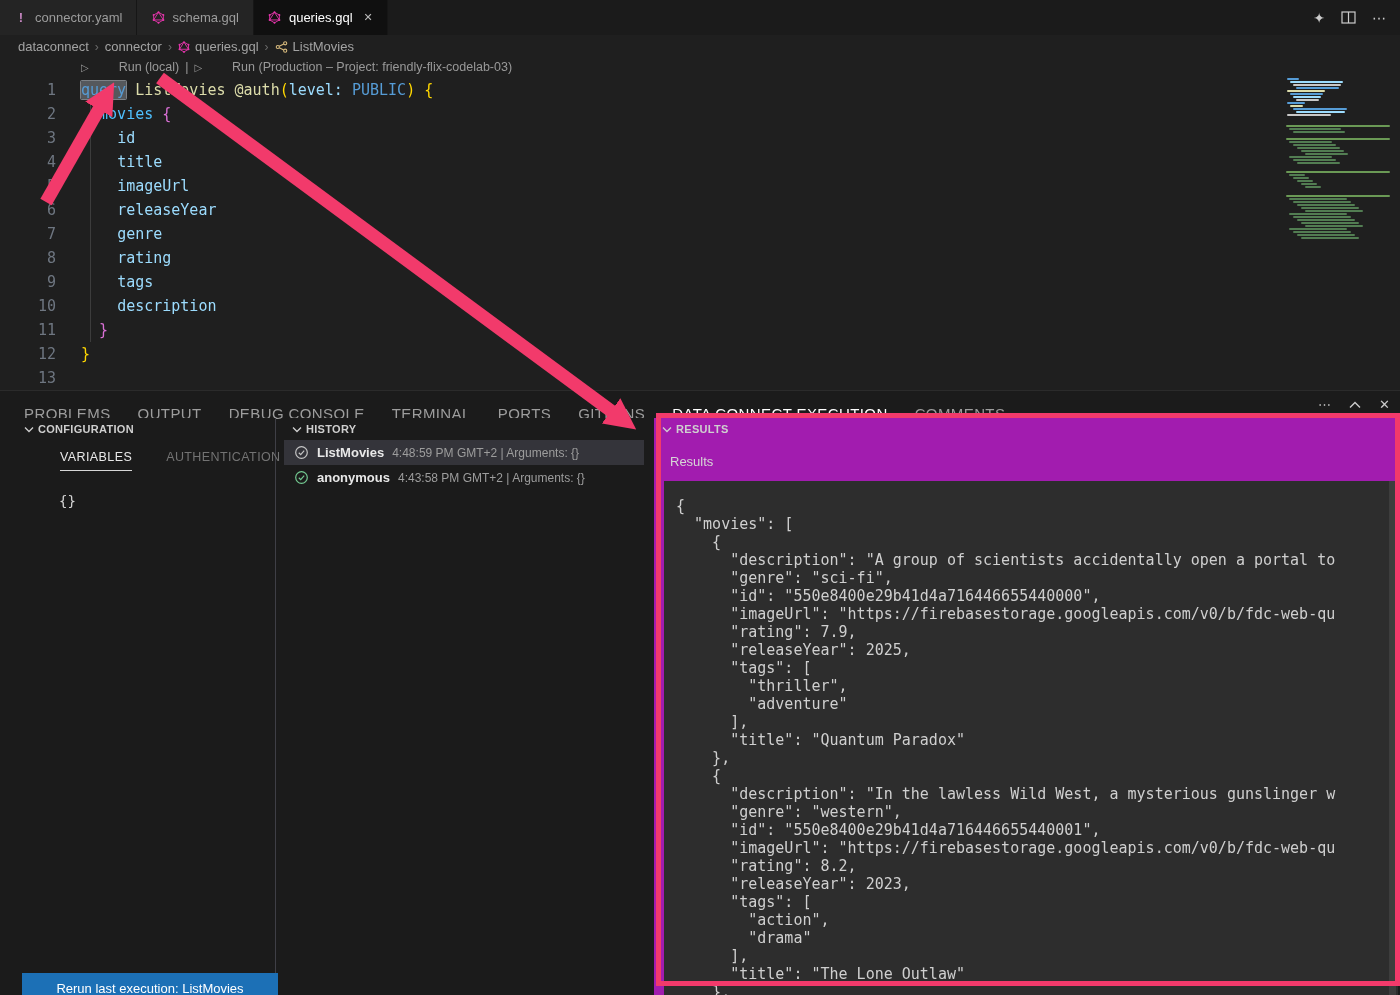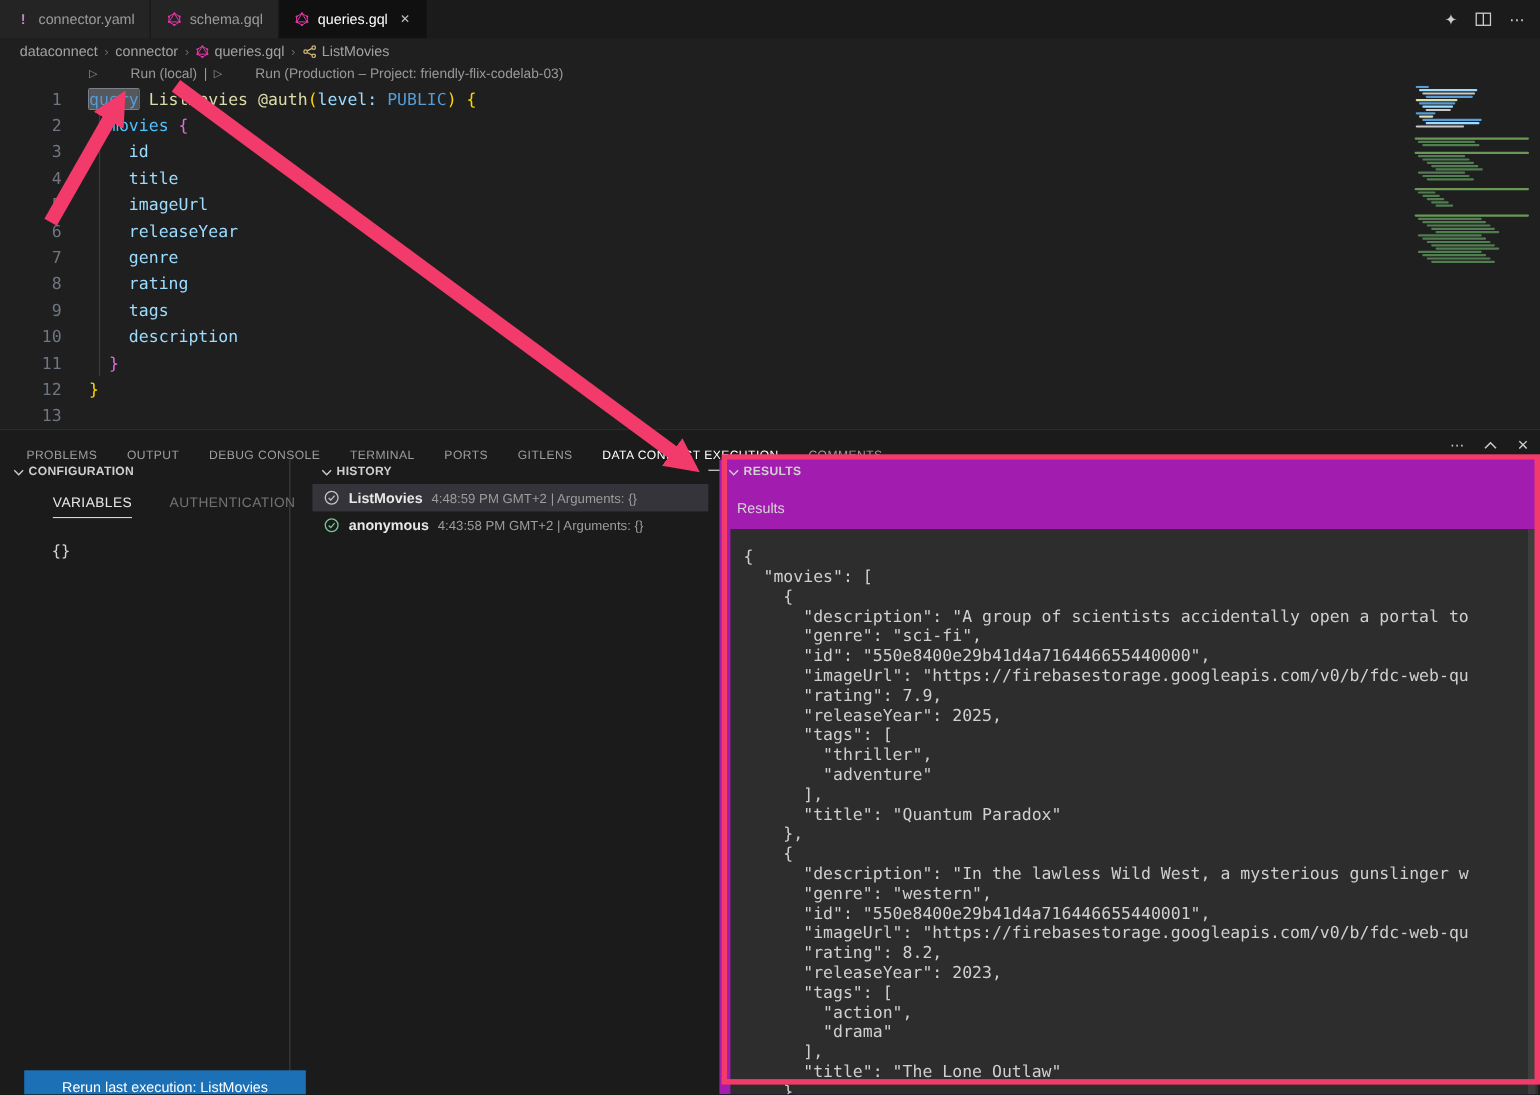--- a/index.html
+++ b/index.html
@@ -36,32 +36,32 @@
   .tk-kw { color:#569cd6; } .tk-fn { color:#dcdcaa; } .tk-fld { color:#9cdcfe; }
   .tk-obj { color:#4fc1ff; } .tk-b1 { color:#ffd700; } .tk-b2 { color:#da70d6; } .tk-pl { color:#d4d4d4; }
   .tk-hl { background:#55585c; box-shadow:0 0 0 1px #7d8186; border-radius:1px; }
   .indent-guide { position:absolute; left:90px; top:44px; height:240px; border-left:1px solid #3c3c3c; }
   .minimap { position:absolute; top:20px; right:1px; width:116px; height:163px; overflow:hidden; cursor:pointer; }
   .mm-line { height:2px; margin-bottom:1px; border-radius:1px; }
 
   
   .panel { position:absolute; top:390px; left:0; right:0; bottom:0; background:#1b1b1b; border-top:1px solid #2b2b2b; }
   .panel-tabs { position:absolute; top:0; left:0; height:27px; display:flex; align-items:center; gap:27px; padding-left:24px; }
-  .panel-tab { font-size:11px; letter-spacing:.4px; color:#9d9d9d; cursor:pointer; height:27px; display:flex; align-items:center;
+  .panel-tab { font-size:15px; letter-spacing:.4px; color:#9d9d9d; cursor:pointer; height:27px; display:flex; align-items:center;
     border-bottom:1.5px solid transparent; white-space:nowrap;margin-top:19px; }
   .panel-tab.active { color:#ffffff; border-bottom-color:#e7e7e7; }
   .panel-actions { position:absolute; top:0; right:10px; height:27px; display:flex; align-items:center; gap:18px; color:#cccccc; }
   .panel-actions .act { cursor:pointer; display:inline-flex; align-items:center; font-size:13px; }
 
   .pane { position:absolute; top:27px; bottom:0; }
   .pane-header { height:22px; display:flex; align-items:center; gap:4px; padding-left:8px;
     font-size:11px; font-weight:bold; color:#cfcfcf; letter-spacing:.3px; cursor:pointer; }
   .chev { display:inline-flex; }
 
-  .pane-config { left:4px; width:260px; border-right:1px solid #3f3f46; background:#1b1b1b; }
+  .pane-config { left:16px; width:260px; border-right:1px solid #3f3f46; background:#1b1b1b; }
   .cfg-tabs { display:flex; gap:34px; padding-left:44px; margin-top:10px; }
   .cfg-tab { font-size:12.5px; letter-spacing:.4px; color:#737373; padding-bottom:6px; border-bottom:1.5px solid transparent; cursor:pointer; }
   .cfg-tab.active { color:#e8e8e8; border-bottom-color:#d7d7d7; }
   .cfg-value { margin:22px 0 0 43px; font-family:"DejaVu Sans Mono", monospace; font-size:14px; color:#d4d4d4; }
 
   .pane-history { left:284px; width:360px; background:#1b1b1b; }
   .hist-row { display:flex; align-items:center; gap:8px; height:25px; padding-left:10px; cursor:pointer; }
   .hist-row.selected { background:#34343a; }
   .hist-name { font-size:13px; font-weight:bold; color:#e8e8e8; white-space:nowrap; }
   .hist-meta { font-size:12px; color:#9d9d9d; white-space:nowrap; }

